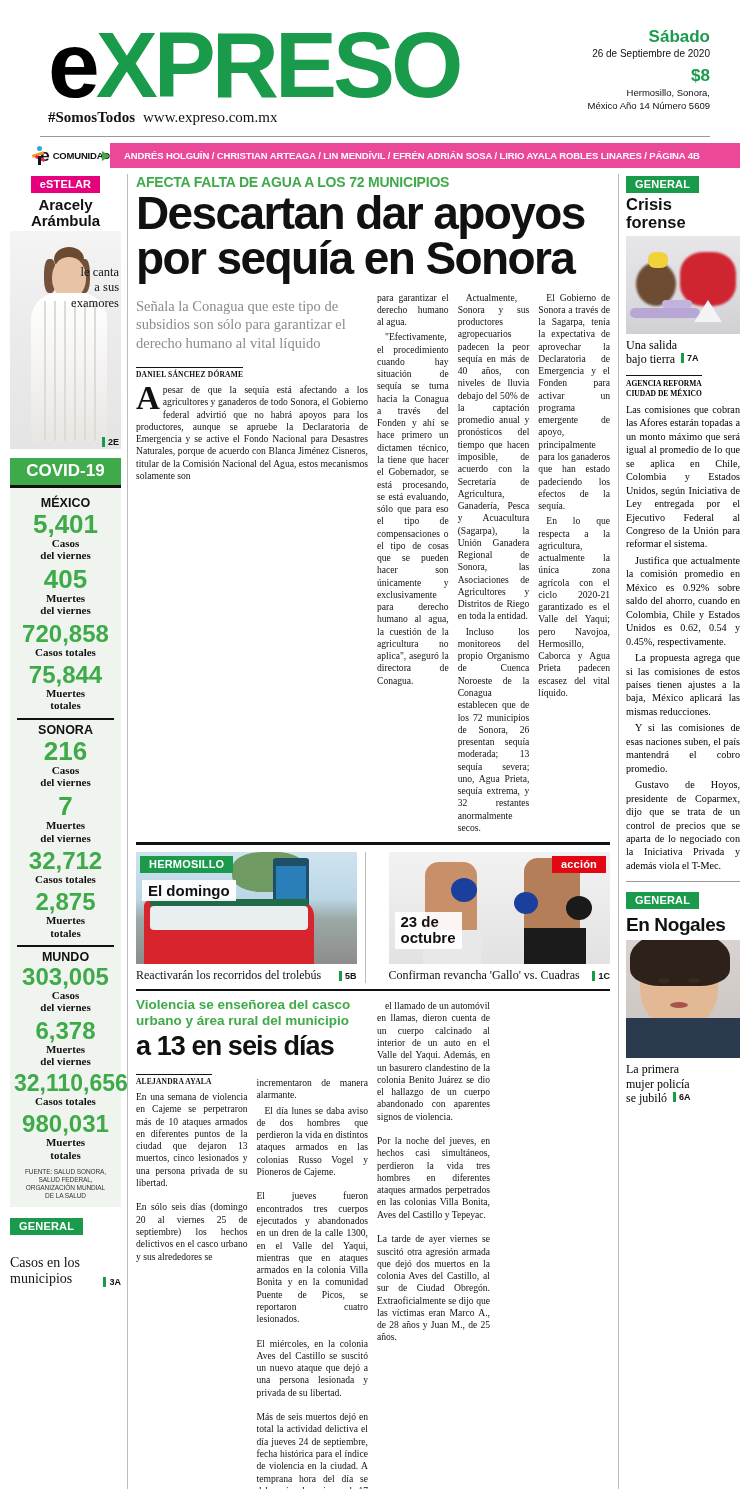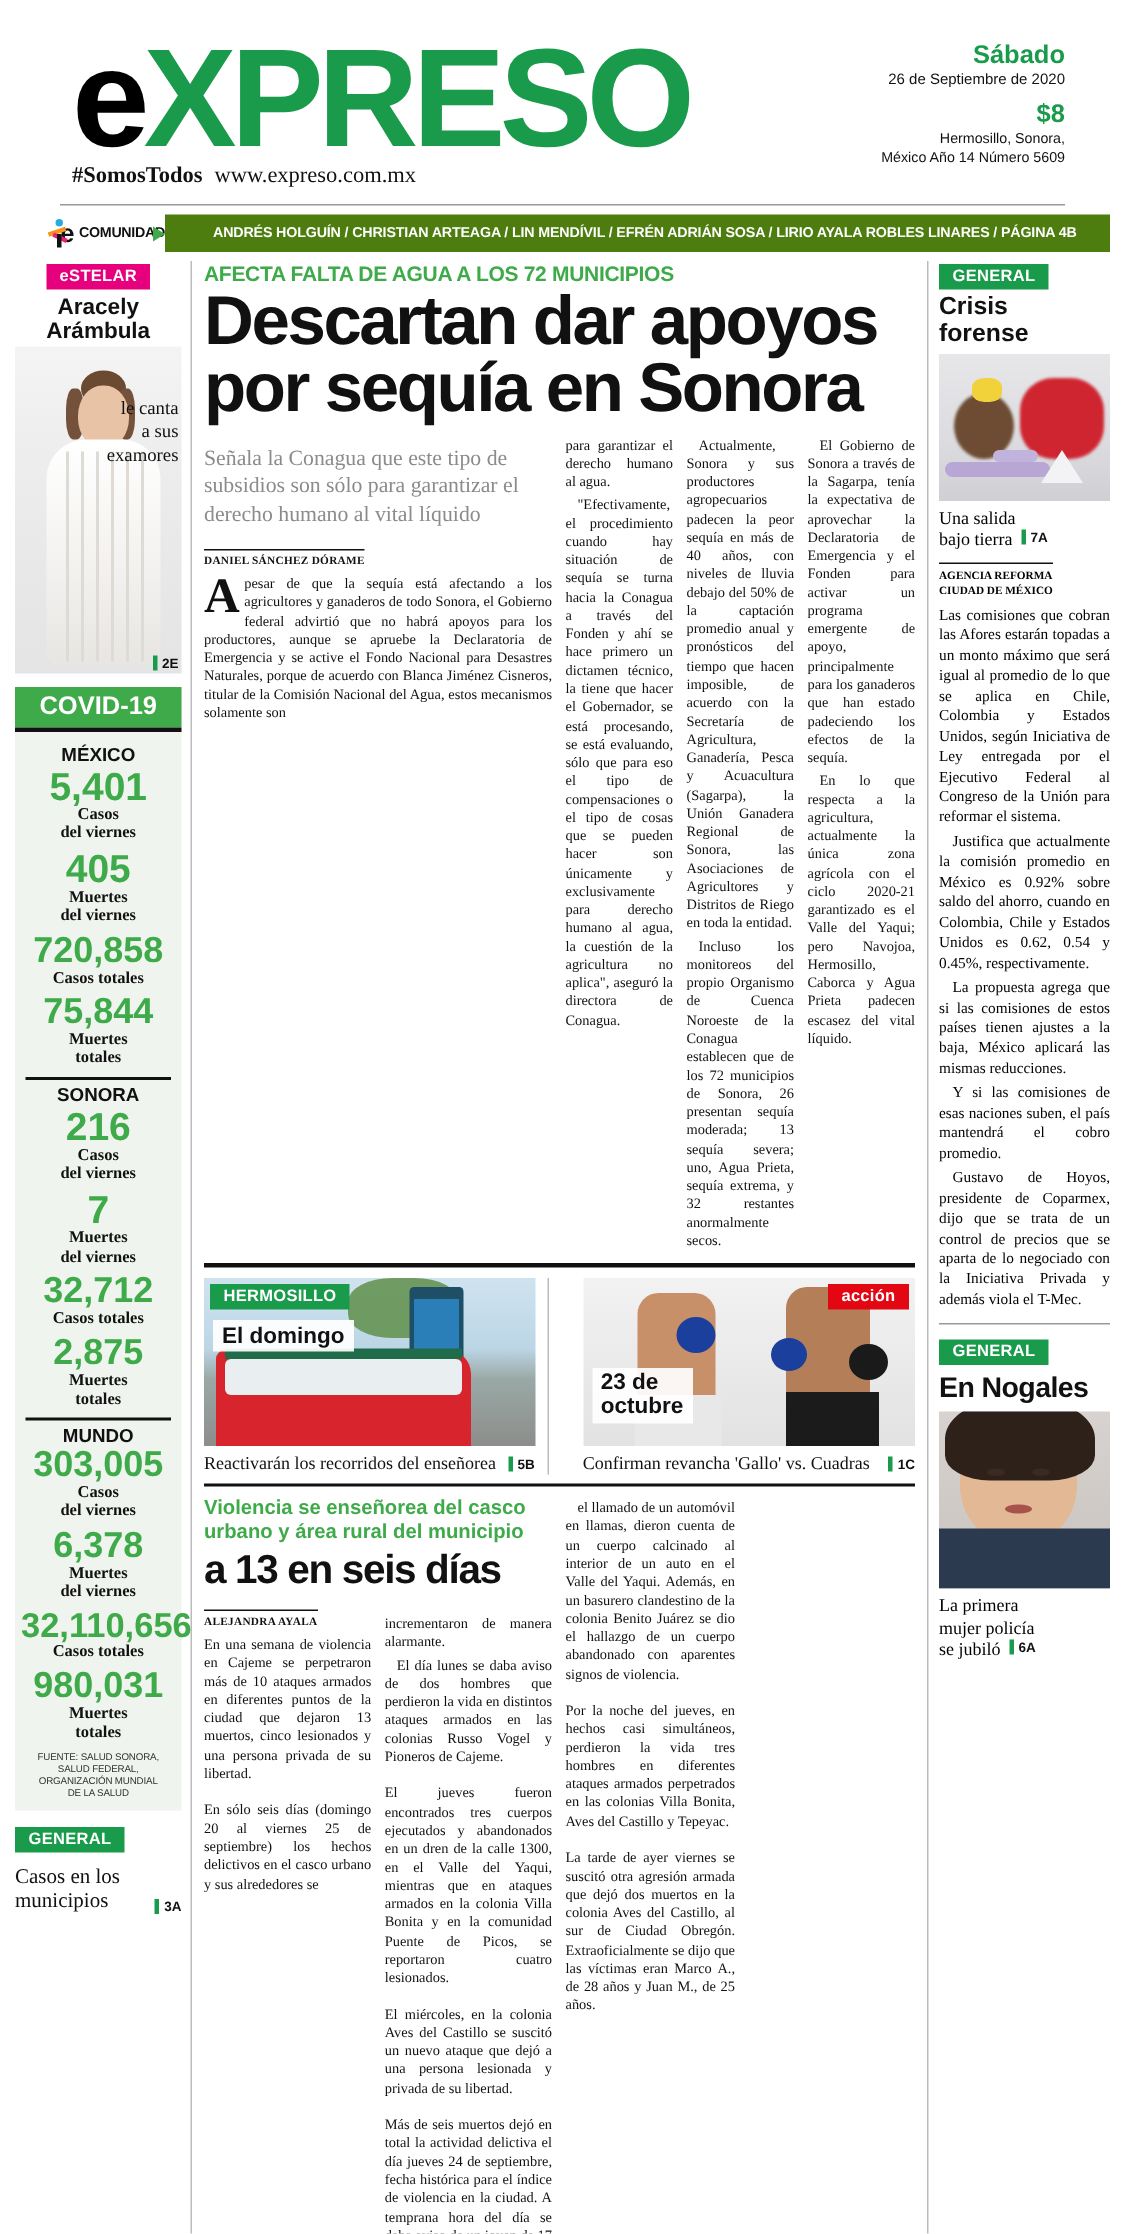--- a/index.html
+++ b/index.html
@@ -35,21 +35,21 @@
   
   .combar { display: flex; align-items: stretch; height: 25px; margin-top: 6px; }
   .combar-badge { width: 100px; display: flex; align-items: center; gap: 2px; padding-left: 22px; }
   .combar-icon { width: 16px; height: 19px; position: relative; }
   .combar-icon .dot { position: absolute; width: 5px; height: 5px; border-radius: 50%; background: #29abe2; top: 0; left: 5px; }
   .combar-icon .arm1 { position: absolute; width: 12px; height: 3px; background: #f7941e; top: 7px; left: 0; transform: rotate(-18deg); }
   .combar-icon .arm2 { position: absolute; width: 10px; height: 3px; background: #ed1e79; top: 11px; left: 3px; transform: rotate(25deg); }
   .combar-icon .leg { position: absolute; width: 3px; height: 9px; background: #111; top: 10px; left: 6px; }
   .combar-e { font-family: "Liberation Sans", sans-serif; font-weight: bold; font-size: 17px; color: #111; margin-right: 1px; }
   .combar-word { font-family: "Liberation Sans", sans-serif; font-weight: bold; font-size: 9.5px; color: #111; letter-spacing: -0.2px; }
-  .combar-green { flex: 1; background: #4d7c0f; display: flex; align-items: center; padding-left: 32px; position: relative; }
+  .combar-green { flex: 1; background: #ec4899; display: flex; align-items: center; padding-left: 14px; position: relative; }
   .combar-green::before { content:""; position:absolute; left:-8px; top:50%; transform:translateY(-50%); border-left:8px solid #3faa49; border-top:5px solid transparent; border-bottom:5px solid transparent; }
   .combar-credits { font-family: "Liberation Sans", sans-serif; font-weight: bold; font-size: 9.5px; color: #fff; letter-spacing: -0.1px; }
 
   
   .grid { display: flex; margin-top: 6px; }
   .col-left { width: 118px; padding-right: 6px; border-right: 1px solid #bbb; }
   .col-mid { width: 490px; padding: 0 8px; }
   .col-right { width: 122px; padding-left: 7px; border-left: 1px solid #bbb; }
 
   
@@ -89,21 +89,21 @@
   .covid-region { font-family:"Liberation Sans",sans-serif; font-weight:bold; font-size:12.5px; color:#111; margin:3px 0 1px; }
   .covid-num { font-family:"Liberation Sans",sans-serif; font-weight:bold; color:#3faa49; line-height:1.0; }
   .n-lg { font-size: 26px; }
   .n-md { font-size: 24px; }
   .n-sm { font-size: 23px; }
   .covid-lbl { font-family:"Liberation Serif",serif; font-weight:bold; font-size:11px; color:#111; line-height:1.12; margin-bottom:5px; }
   .covid-sep { border-top:2px solid #111; margin:6px 3px 2px; }
   .covid-src { font-family:"Liberation Sans",sans-serif; font-size:6.5px; color:#333; line-height:1.25; margin-top:7px; letter-spacing:-0.1px; }
 
   .gen-block { margin-top:9px; }
-  .gen-title { font-family:"Liberation Serif",serif; font-size:14px; line-height:1.15; color:#111; margin-top:9px; }
+  .gen-title { font-family:"Liberation Serif",serif; font-size:14px; line-height:1.15; color:#111; margin-top:20px; }
   .gen-row { display:flex; align-items:flex-end; justify-content:space-between; }
 
   
   .kicker { font-family:"Liberation Sans",sans-serif; font-weight:bold; font-size:14px; color:#3faa49;
             letter-spacing:-0.2px; }
   .headline { font-family:"Liberation Sans",sans-serif; font-weight:bold; font-size:46px;
               line-height:0.94; letter-spacing:-1.6px; color:#111; margin-top:2px; }
   .deck { font-family:"Liberation Serif",serif; font-size:14.5px; line-height:1.3; color:#8b8b8b; margin-top:8px; }
 
   .cols3 { display:flex; gap:9px; margin-top:8px; }
@@ -355,21 +355,21 @@
               <span class="kiosk"></span>
               <span class="kiosk-sc"></span>
               <span class="pole"></span>
             <span class="bus"></span>
               <span class="buswin"></span>
               <span class="busgrn"></span>
             <span class="tag tag-green ph-tag">HERMOSILLO</span>
             <span class="ph-overlay">El domingo</span>
           </div>
           <div class="cap-row">
-            <span class="cap-txt">Reactivarán los recorridos del enseñorea</span>
+            <span class="cap-txt">Reactivarán los recorridos del trolebús</span>
             <span class="pg">
                 <i class="bar"></i>
                 <span>5B</span>
               </span>
           </div>
         </div>
         <div class="photo-cell right">
           <div class="ph ph-box">
             <span class="fig1"></span>
               <span class="fig2"></span>

